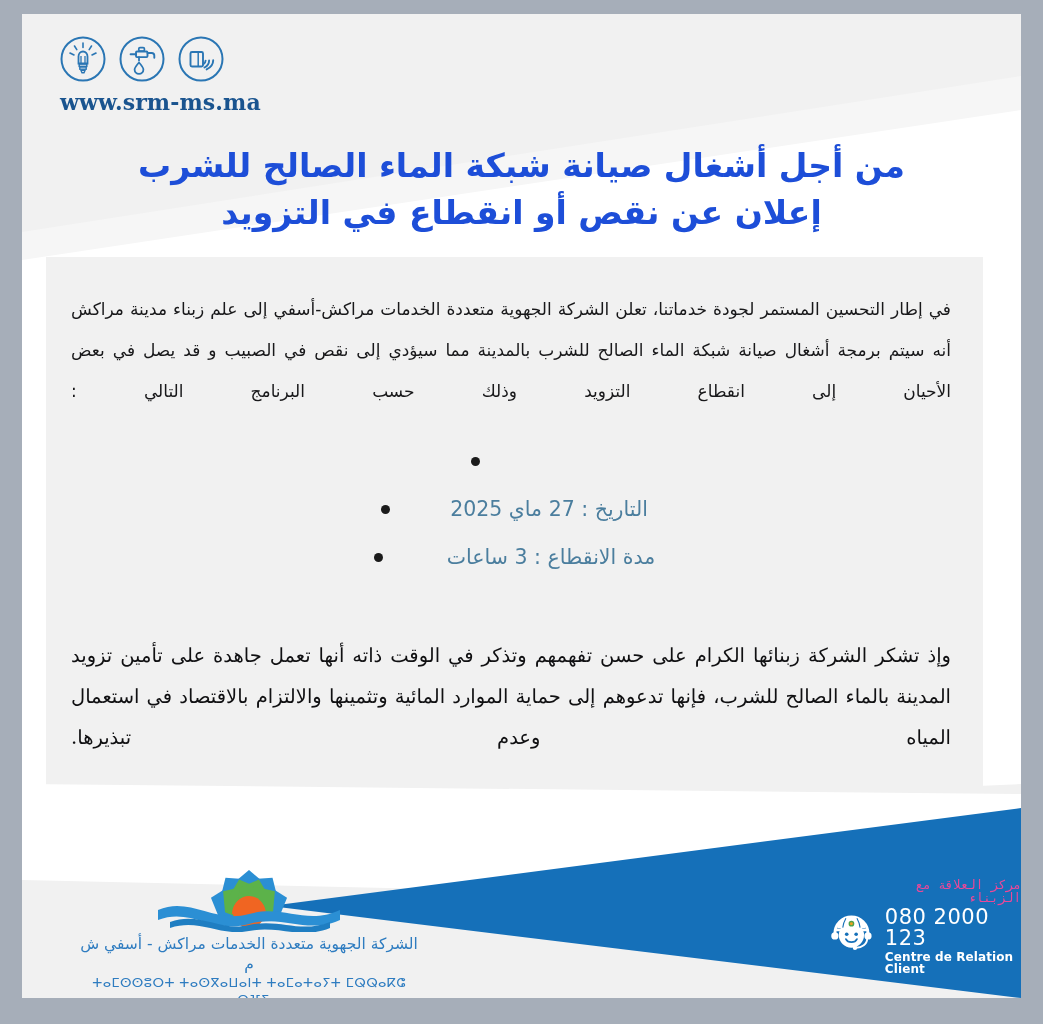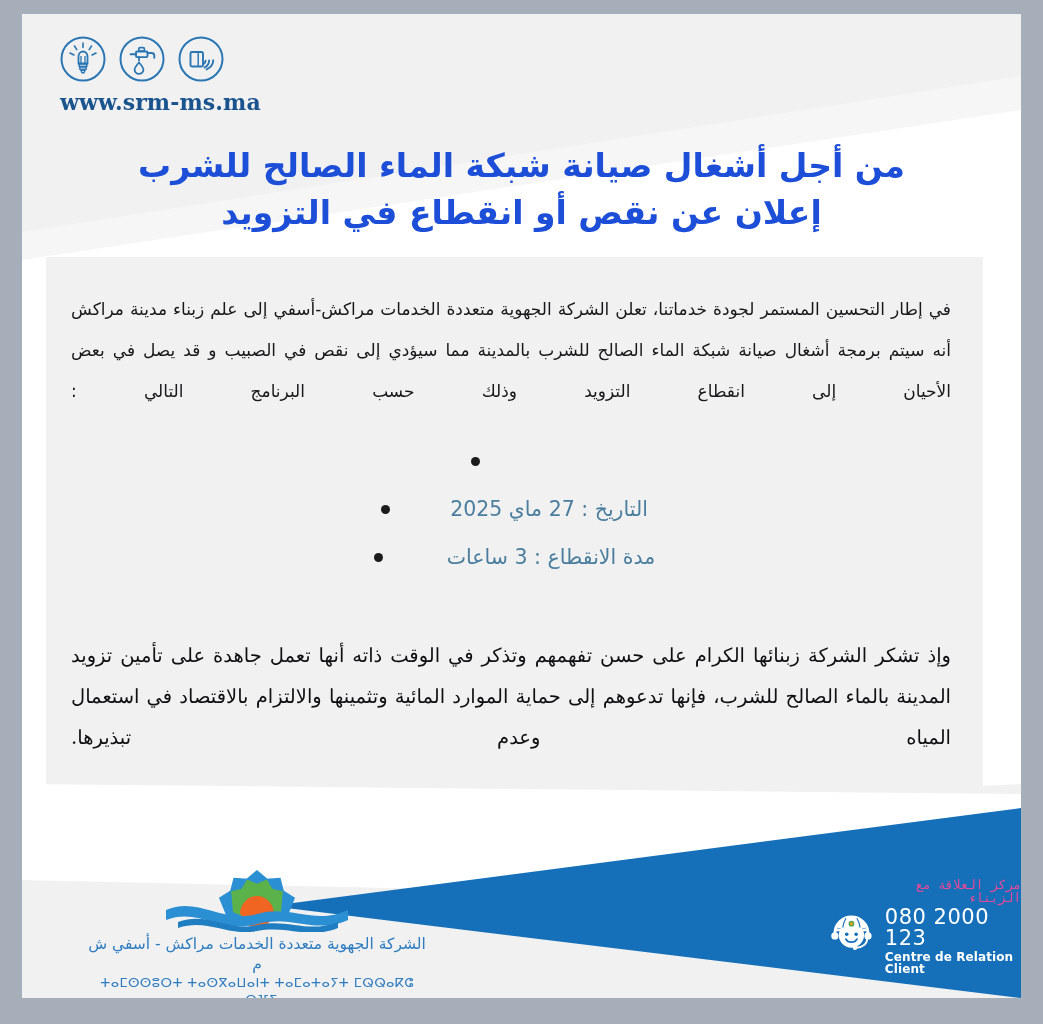--- a/index.html
+++ b/index.html
@@ -130,21 +130,21 @@
   }
   .footer-blue{
     position:absolute;left:0;top:770px;width:999px;height:214px;
     background:#1570b9;
     clip-path:polygon(999px 24px, 999px 214px, 248px 122px);
     z-index:4;
   }
 
   
   .footer-logo{
-    position:absolute;left:60px;top:826px;width:350px;
+    position:absolute;left:52px;top:826px;width:350px;
     z-index:8;text-align:center;
   }
   .logo-mark{display:block;margin:0 auto;}
   .logo-ar{
     margin-top:2px;
     font-family:"DejaVu Sans","Liberation Sans",sans-serif;
     font-size:15.5px;color:#2e7cc0;direction:rtl;line-height:20px;
   }
   .logo-tif{
     font-family:"DejaVu Sans","Liberation Sans",sans-serif;

